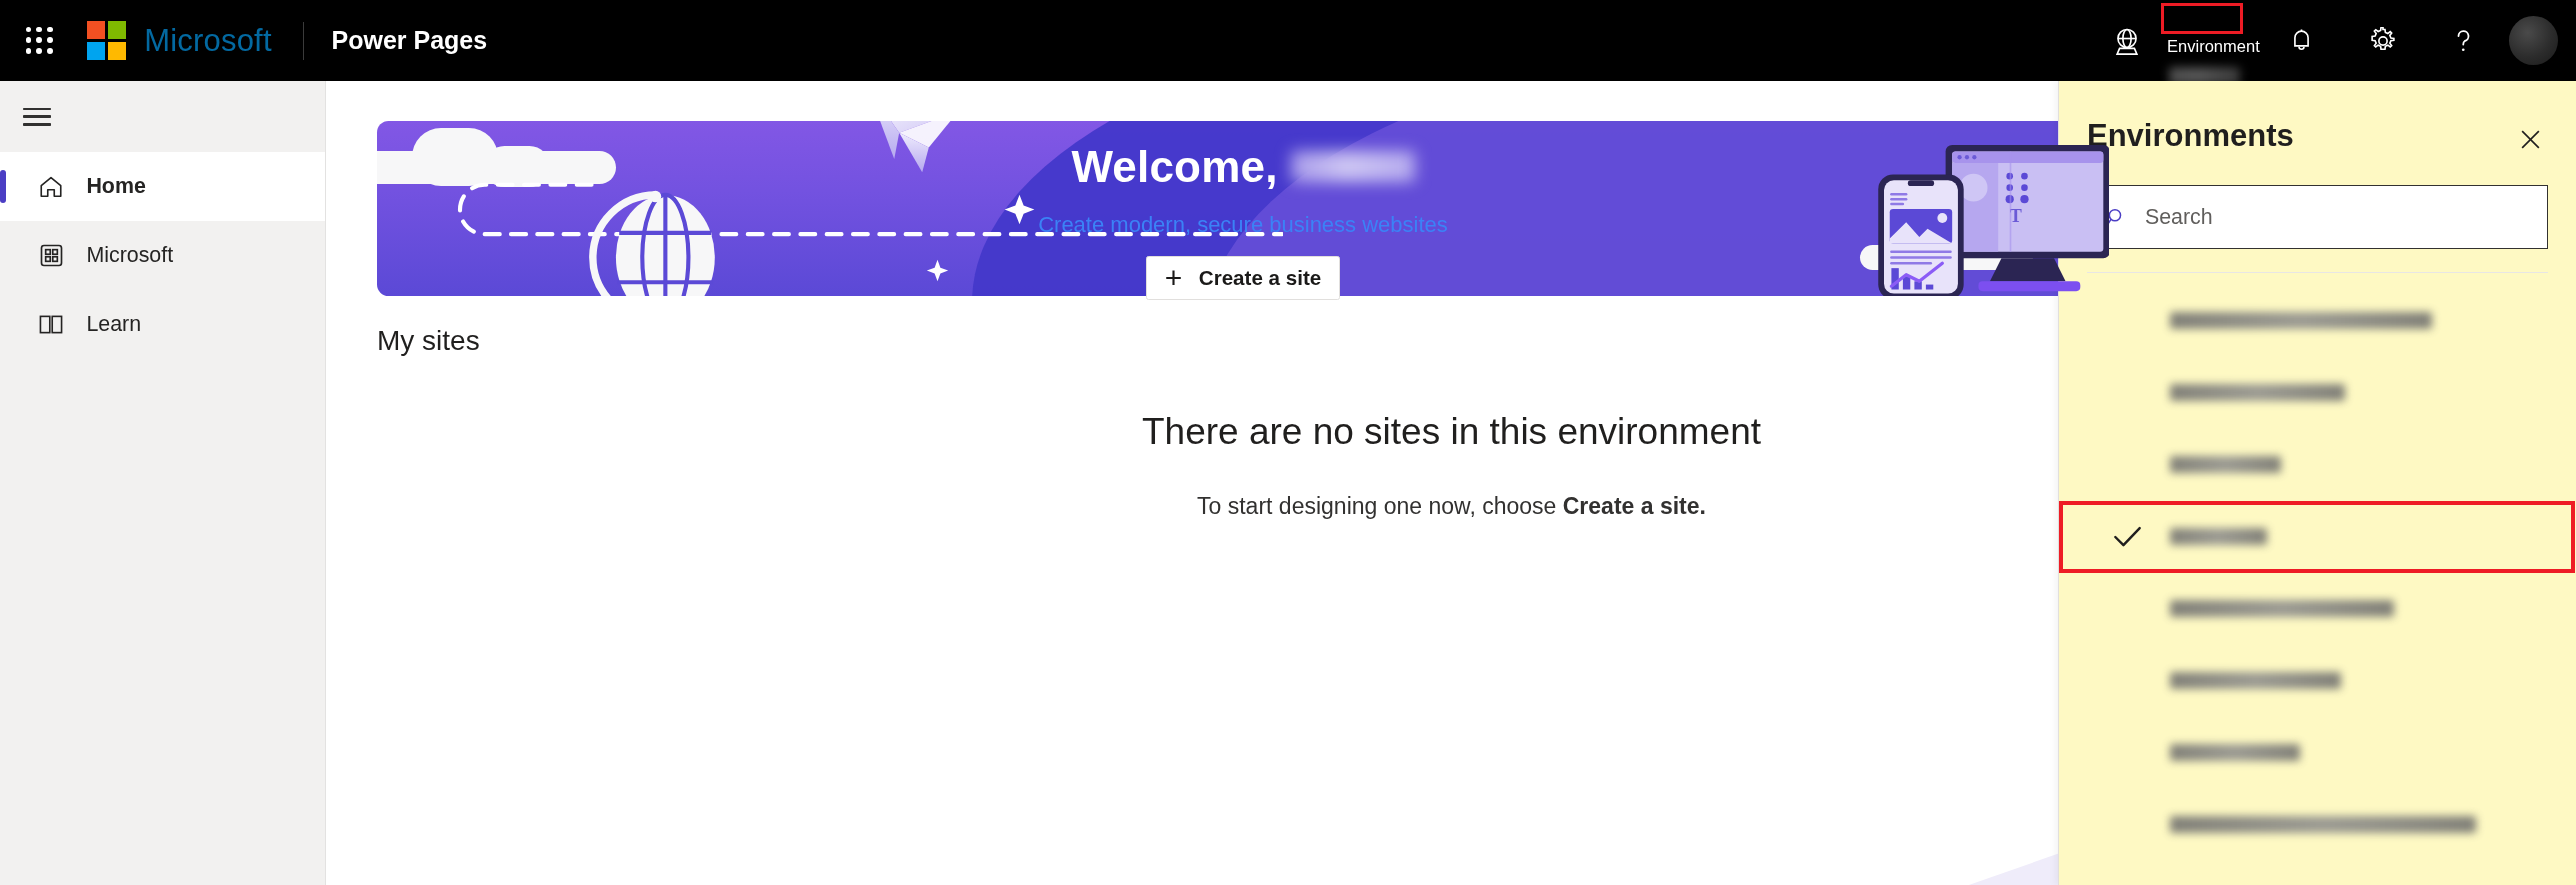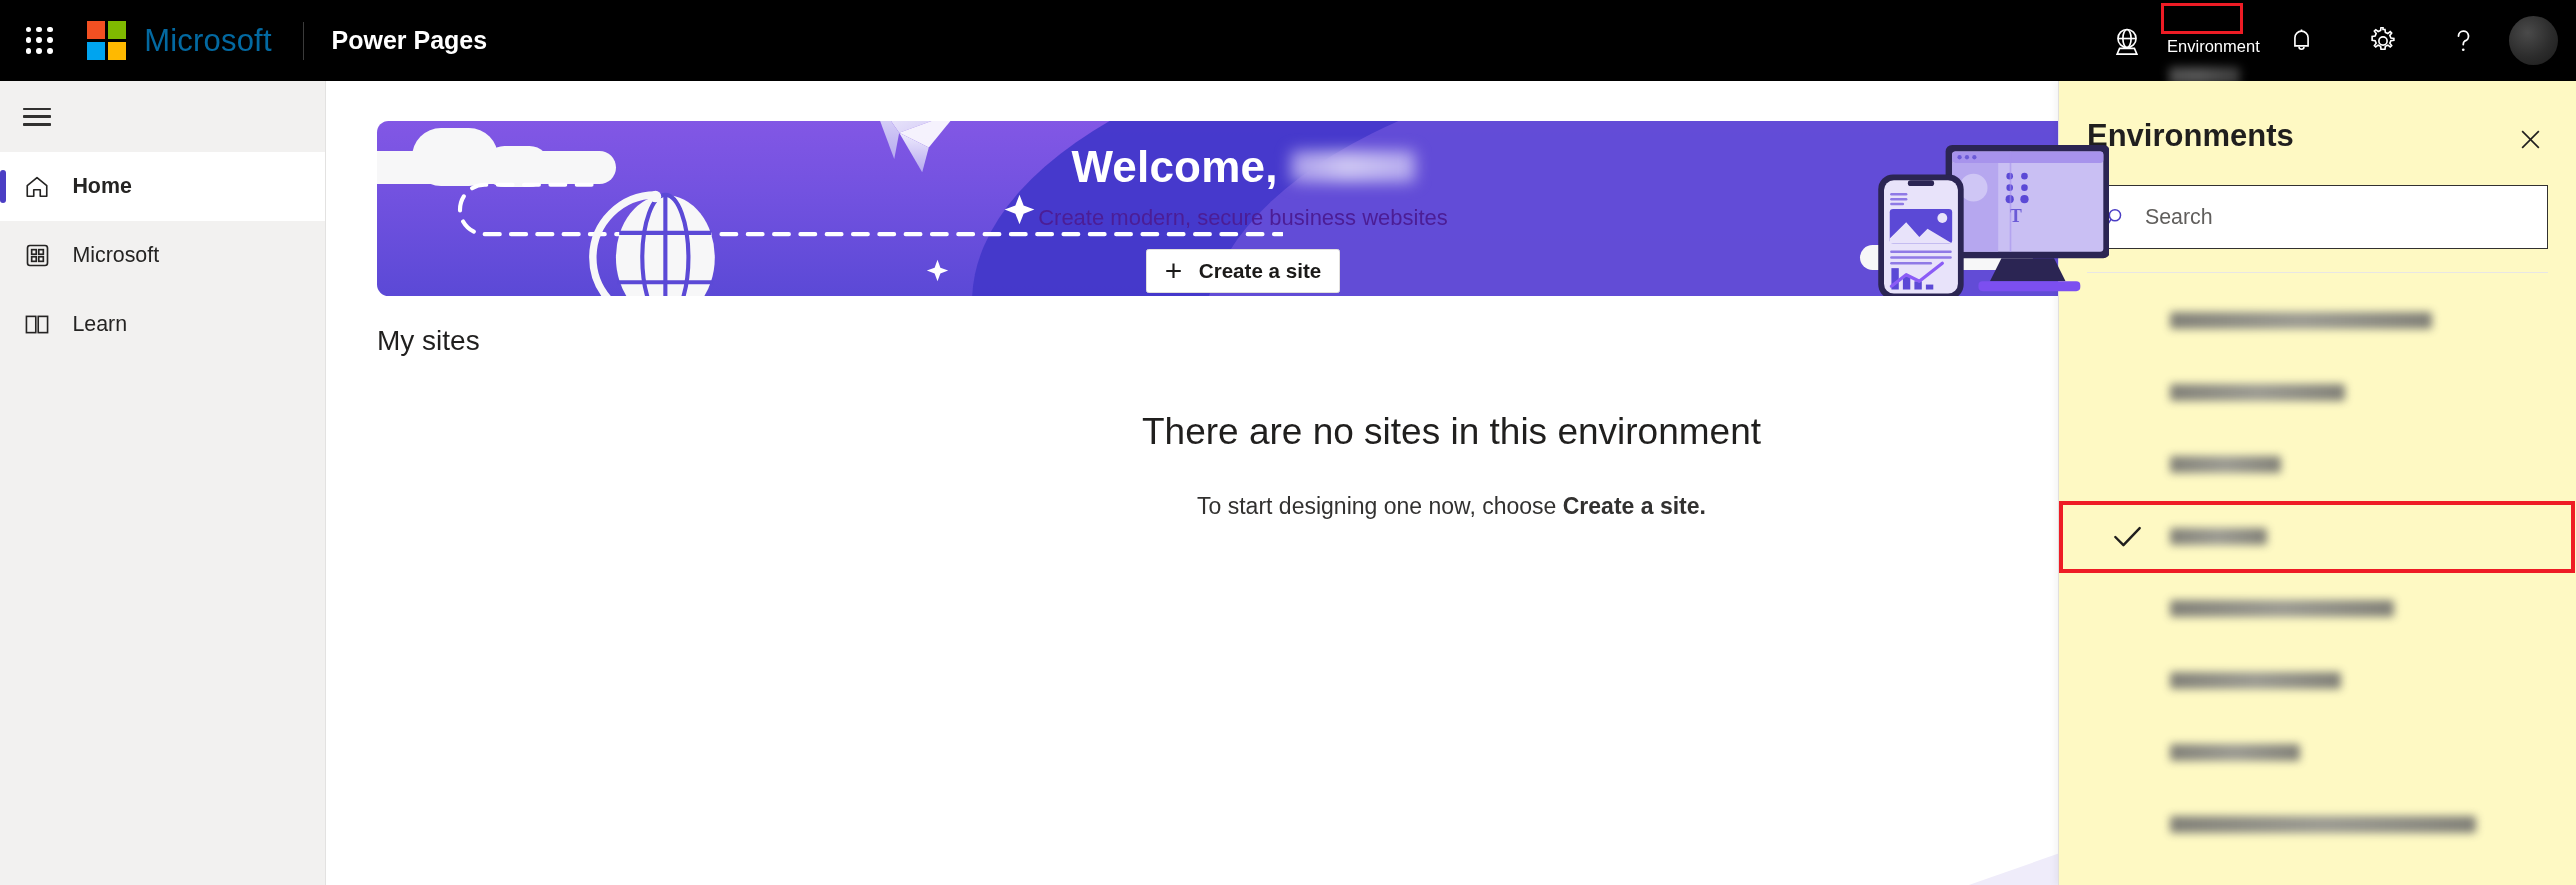--- a/index.html
+++ b/index.html
@@ -61,21 +61,21 @@
   
   .sidebar {
     position: absolute; top: 81px; left: 0; width: 326px; height: 805px;
     background: #f2f1f0; border-right: 0.8px solid #e3e2e1;
   }
   .hamburger { width: 326px; height: 71px; display: flex; align-items: center; padding-left: 23px; cursor: pointer; }
   .hamburger-lines { width: 28px; height: 18px; display:flex; flex-direction:column; justify-content:space-between; }
   .hamburger-lines i { display:block; height: 2.5px; background: #323130; border-radius: 0.8px; }
   .nav-item {
     position: relative; height: 69px; display: flex; align-items: center;
-    padding-left: 23px; gap: 21.4px; cursor: pointer; color: #252423; font-size: 21.4px;
+    padding-left: 37px; gap: 21.4px; cursor: pointer; color: #252423; font-size: 21.4px;
   }
   .nav-item.active { background: #ffffff; font-weight: 600; }
   .nav-item.active::before {
     content:""; position:absolute; left: 0px; top: 18px;
     width: 5.8px; height: 33px; background: #4b3ec4; border-radius: 3.3px;
   }
   .nav-icon { width: 28px; height: 28px; display:flex; align-items:center; justify-content:center; }
 
   
   .main {
@@ -107,21 +107,21 @@
     border-radius: 50%; background: #7a5ce0; opacity: .55;
   }
   .banner-text { position: absolute; left: 0; right: 0; top: 21px; text-align: center; z-index: 5; }
   .welcome-line { display:inline-flex; align-items:baseline; gap: 13px;
     color:#fff; font-size: 44px; font-weight: 700; letter-spacing: 0.2px; }
   .welcome-user {
     display:inline-block; width: 124px; height: 31px; border-radius: 4.1px;
     background: linear-gradient(90deg,#a89bea,#cdc6f3 45%,#b5aaee);
     filter: blur(7.4px);
   }
-  .banner-sub { margin-top: 13px; color:#4c1d95; font-size: 22px; font-weight: 400; }
+  .banner-sub { margin-top: 20px; color:#3b82f6; font-size: 22px; font-weight: 400; }
   .create-btn {
     margin: 18px auto 0; display:flex; align-items:center; justify-content:center; gap: 16.5px;
     width: 194px; height: 44px; background:#fff; color:#1b1a19;
     font-size: 20.6px; font-weight: 600; border: 0.8px solid #e1dfdd; border-radius: 2.5px;
     cursor: pointer;
   }
   .plus-ico { font-size: 30px; font-weight: 300; line-height: 0.8; }
 
   .cloud { position: absolute; background: #f7f7f8; border-radius: 823px; }
   .globe-art { position: absolute; z-index: 3; }

